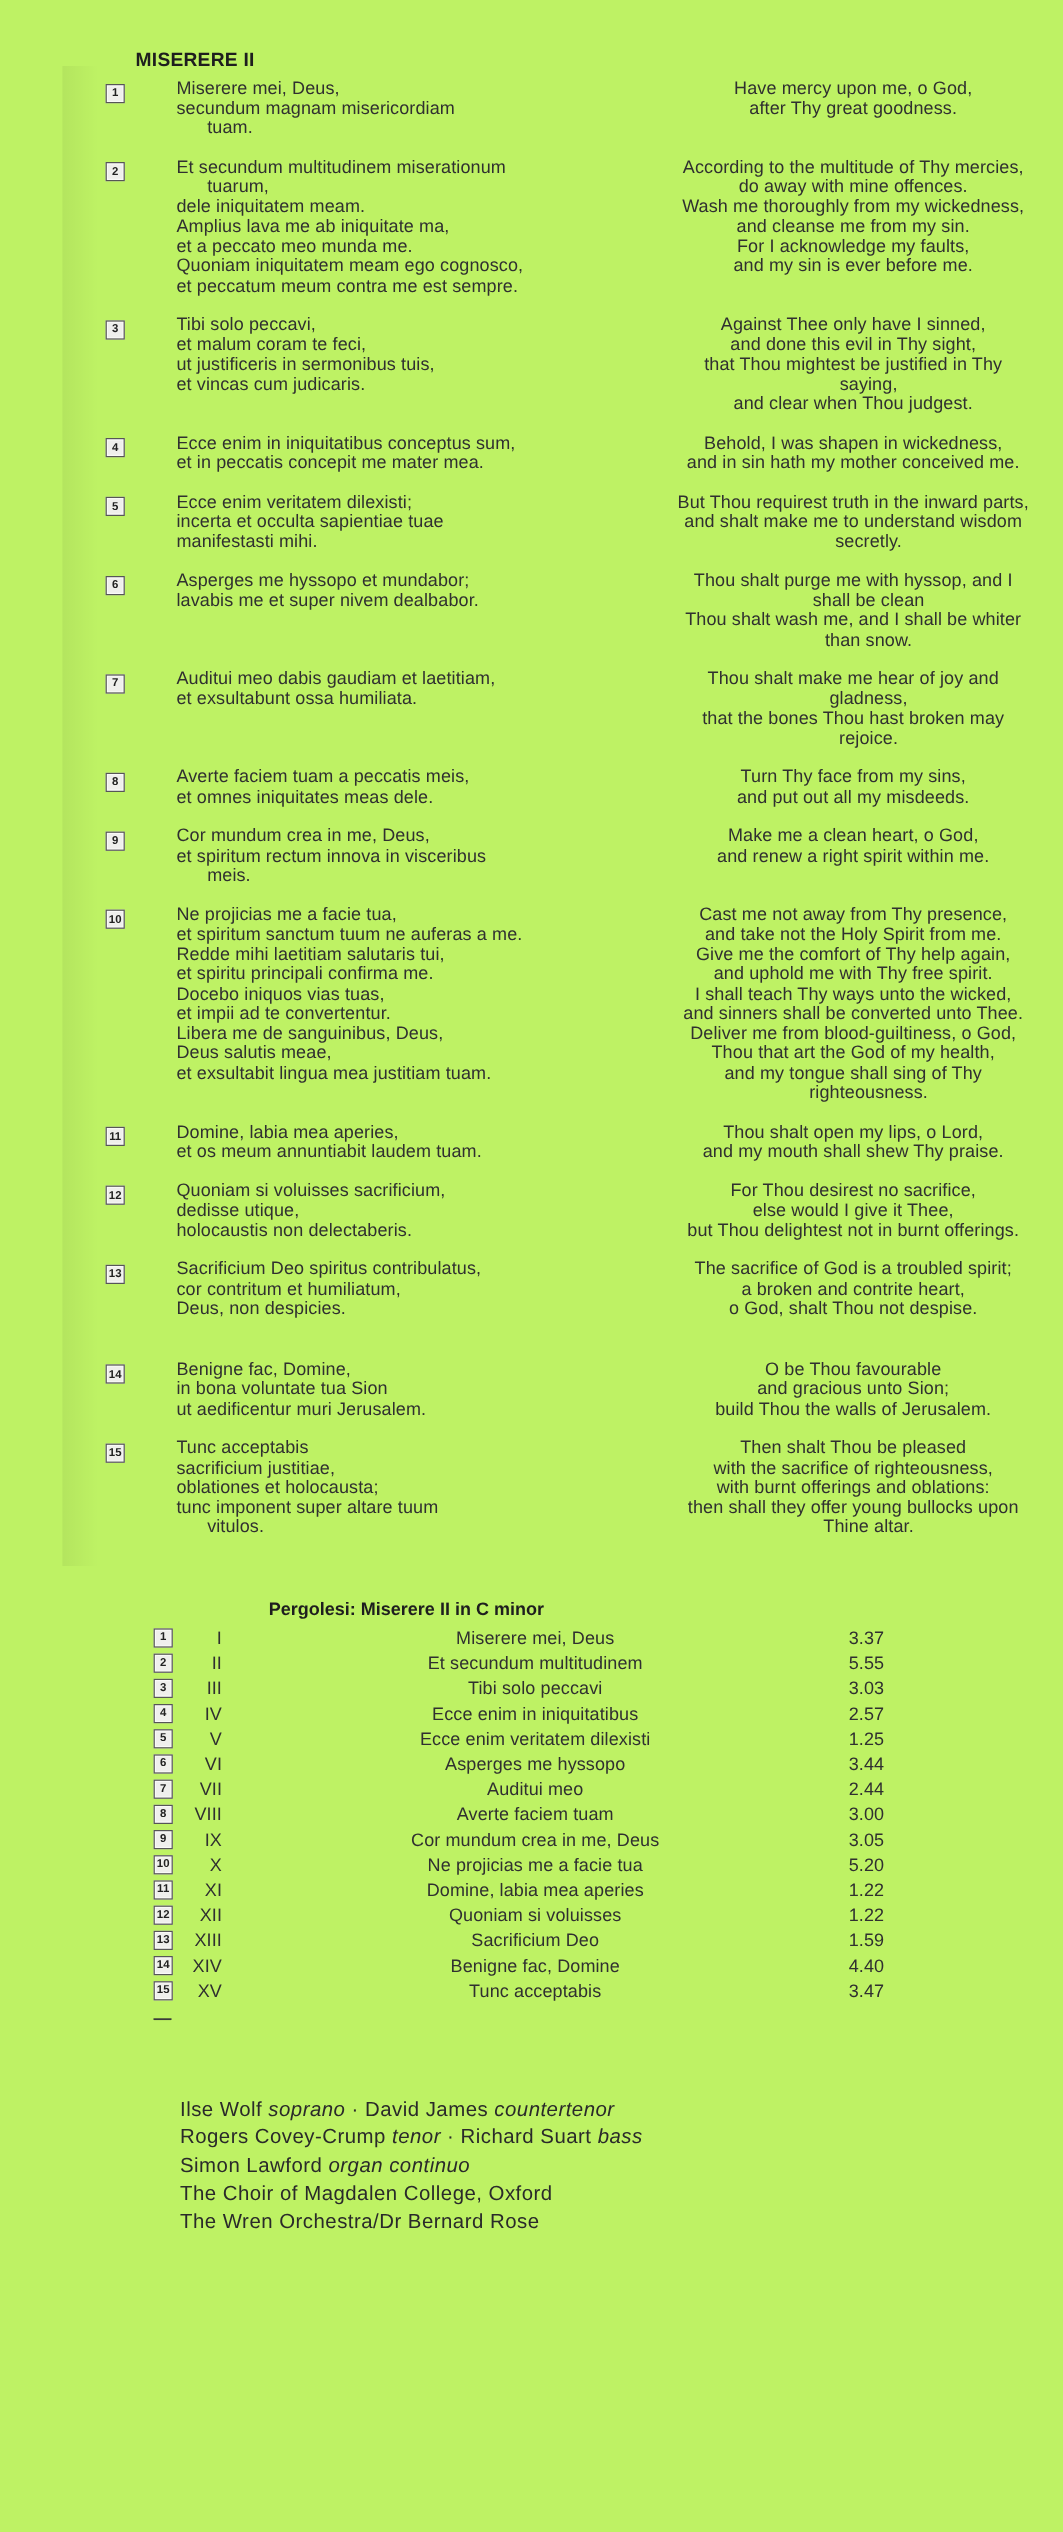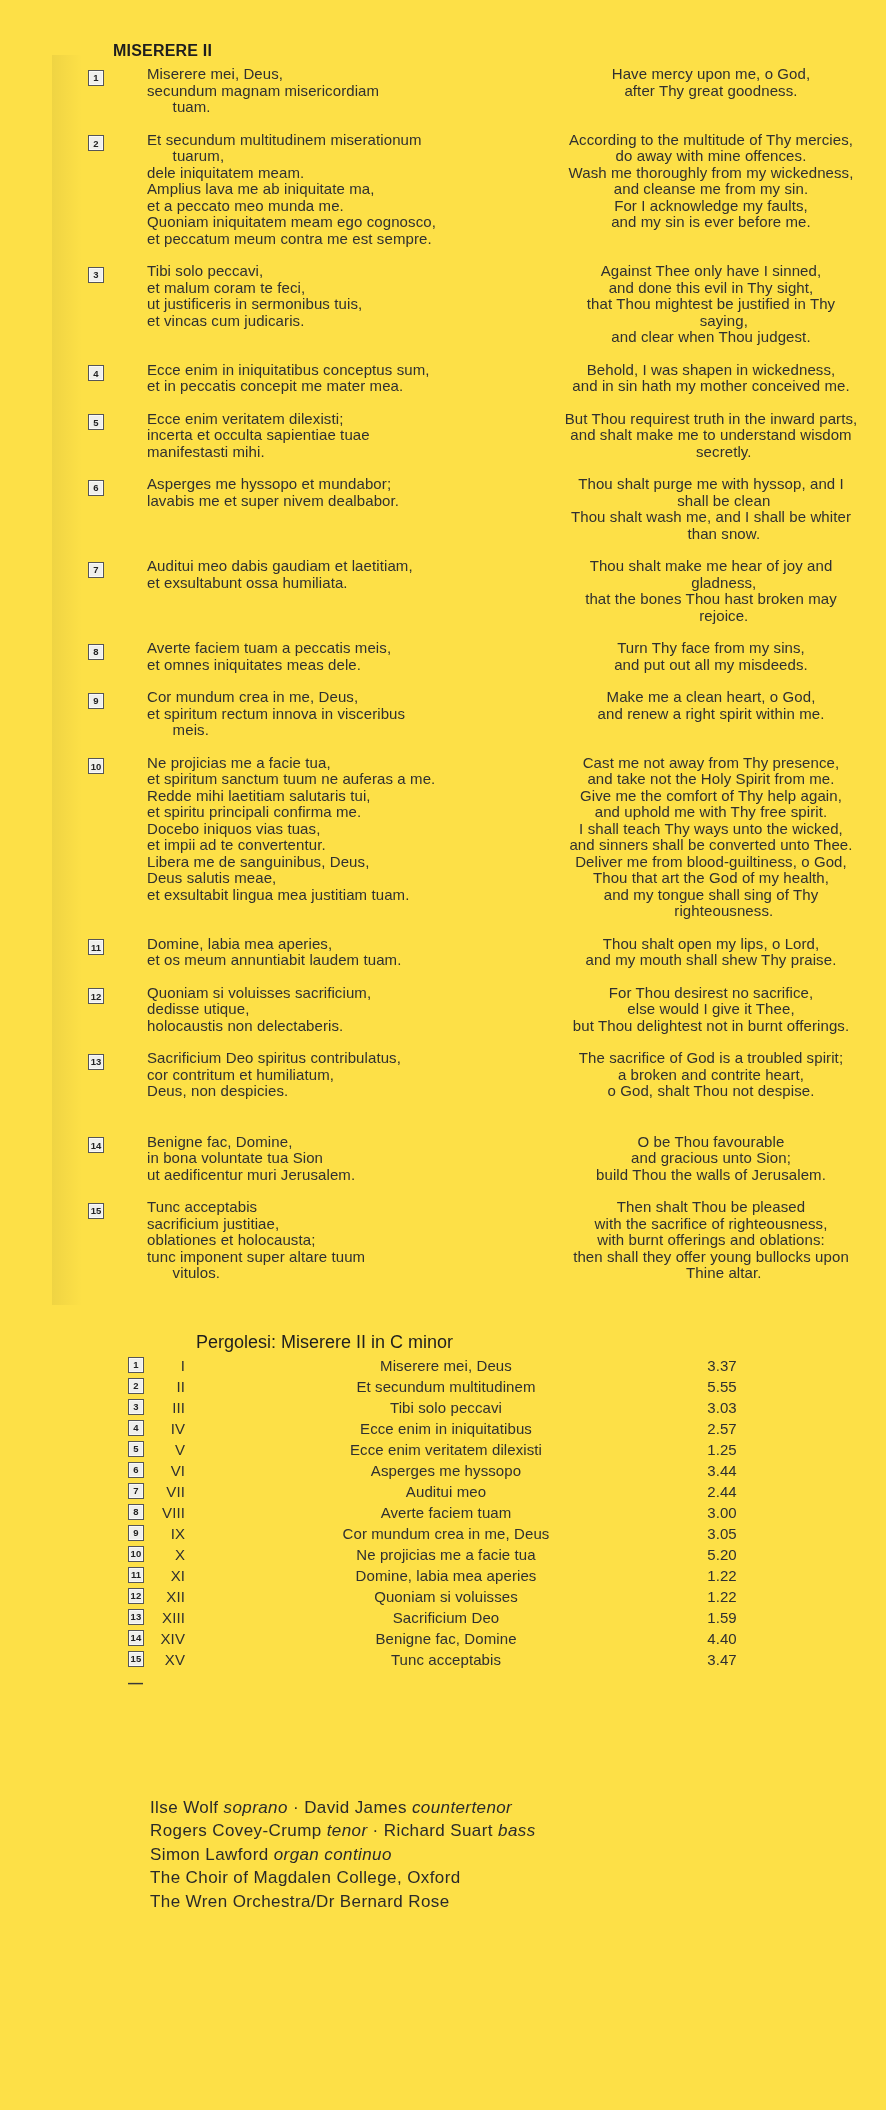--- a/index.html
+++ b/index.html
@@ -1,21 +1,21 @@
 <!DOCTYPE html>
 <html><head>
 <meta charset="utf-8">
 <style>
   html,body{margin:0;padding:0;background:#fafaf9;}
   .page{
     position:relative;
     width:886px;height:2110px;
     box-sizing:border-box;
     padding:42px 0 0 88px;
-    background:#fde047;
+    background:#bef264;
     color:#333;
     font-family:"Liberation Sans",sans-serif;
     overflow:hidden;
   }
   .scan-shade{
     position:absolute;left:52px;top:55px;width:30px;height:1250px;
     background:linear-gradient(90deg,rgba(0,0,0,0.055),rgba(0,0,0,0));
     pointer-events:none;
   }
   .page-title{
@@ -37,38 +37,38 @@
   }
   .latin,.english{
     white-space:pre-wrap;
     font-size:15px;line-height:16.5px;letter-spacing:0.1px;color:#303030;margin-left:34px;
   }
   .latin{width:350px;flex:0 0 350px;}
   .english{width:360px;flex:0 0 360px;text-align:center;}
   
   .tracks{margin-left:40px;margin-top:50px;}
   .tracks-heading{
-    margin:0 0 3px 68px;
-    font-size:18px;line-height:20px;font-weight:normal;color:#1e1e1e;
+    margin:0 0 3px 96px;
+    font-size:15px;line-height:20px;font-weight:bold;color:#1e1e1e;
   }
   .track-row{
     display:grid;grid-template-columns:17px 40px 511px 52px;
     align-items:center;height:21px;
     font-size:15px;color:#303030;letter-spacing:0.1px;
   }
   .track-row .numbox{justify-self:start;}
   .roman{text-align:right;padding-right:0;}
   .ttitle{padding-left:11px;text-align:center;}
   .tdur{text-align:center;}
   .end-dash{
     margin:8px 0 0 0;
     font-size:15px;font-weight:bold;color:#3a3a3a;line-height:10px;
   }
   
-  .credits{margin:108px 0 0 62px;}
+  .credits{margin:58px 0 0 62px;}
   .credit-line{
     font-size:17px;line-height:23.5px;letter-spacing:0.4px;color:#2a2a2a;
     white-space:pre-wrap;
   }
   .credit-line .it{font-style:italic;}
 </style>
 </head>
 <body>
 
 <div class="page">

